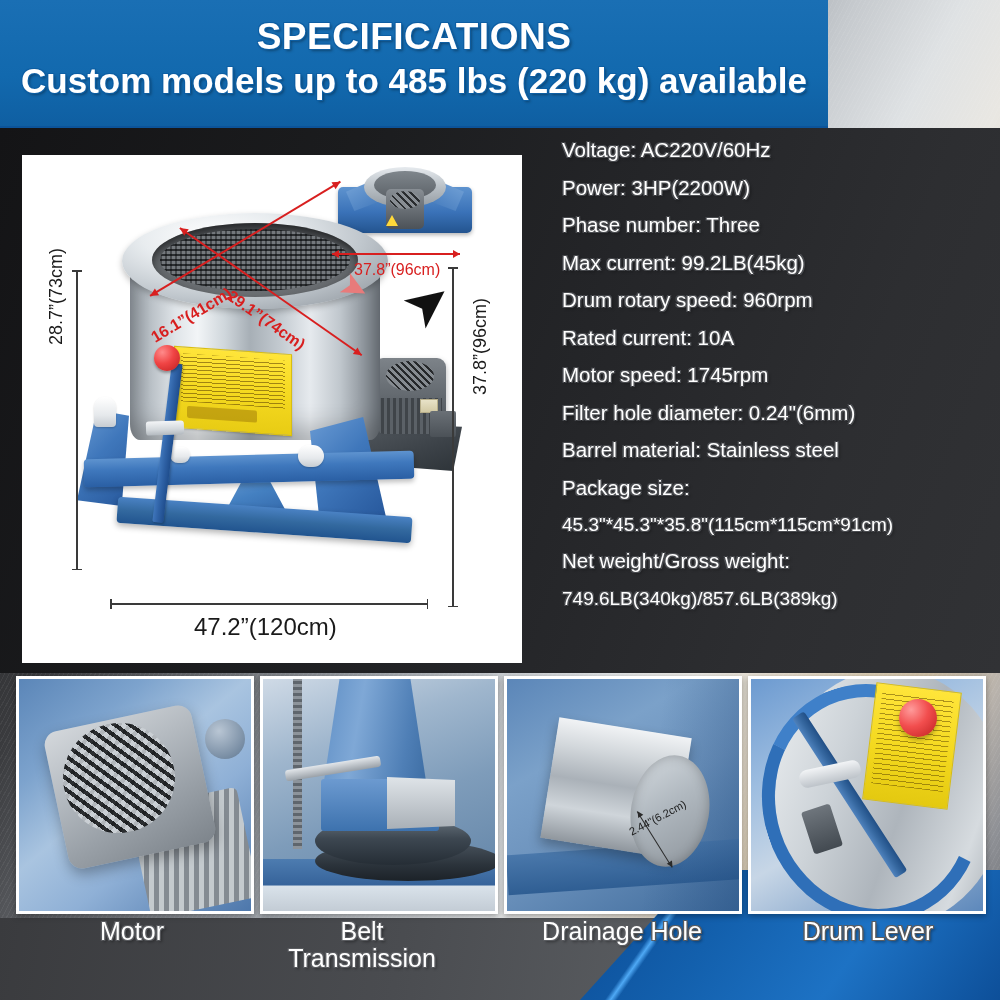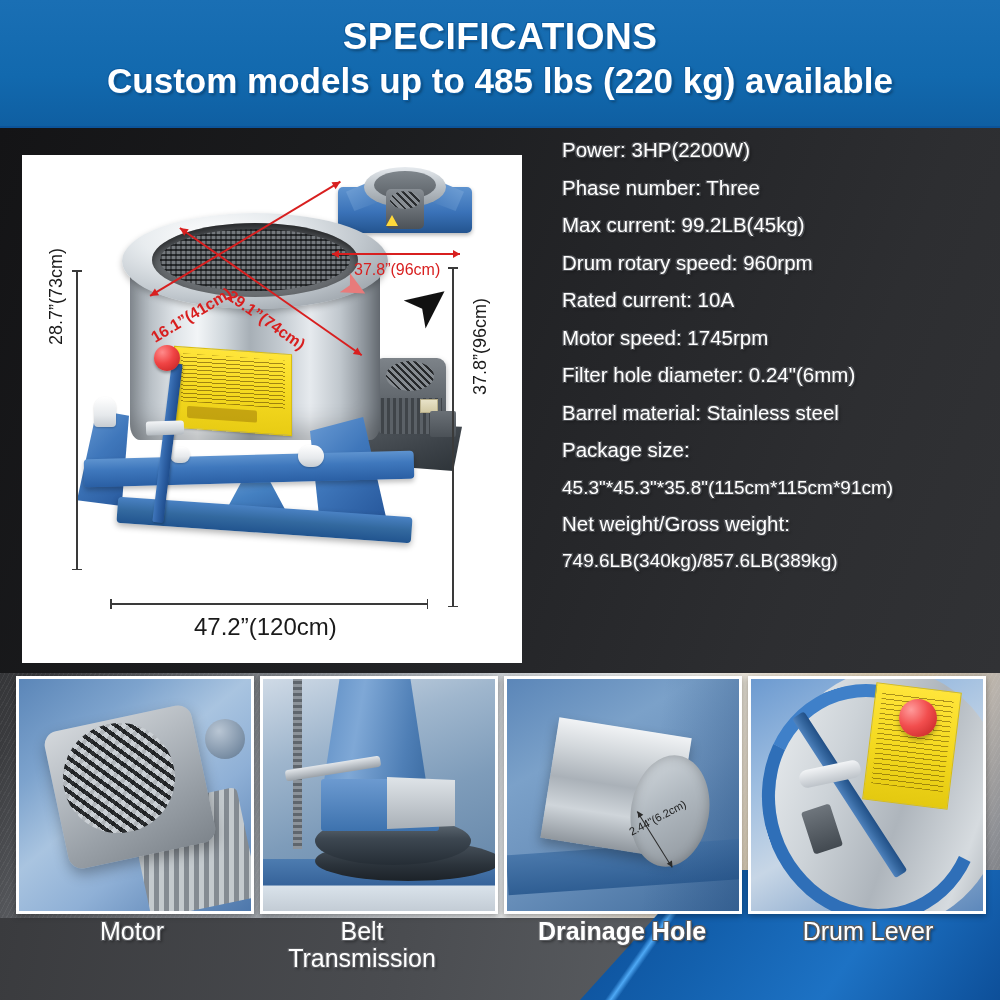--- a/index.html
+++ b/index.html
@@ -27,21 +27,21 @@
     content:"";
     position:absolute; inset:0;
     background:repeating-linear-gradient(118deg,
       rgba(255,255,255,.055) 0px, rgba(255,255,255,.055) 1px,
       rgba(0,0,0,0) 1px, rgba(0,0,0,0) 4px);
     pointer-events:none;
   }
 
   
   .header{
-    position:absolute; left:0; top:0; width:1000px; height:128px;
+    position:absolute; left:0; top:0; width:828px; height:128px;
     background:#1369b0;
     background:linear-gradient(180deg,#1a6fb4 0%,#1269ae 60%,#0f5fa2 100%);
     text-align:center; z-index:6;
     border-bottom:2px solid #0c549a;
   }
   .header h1{
     font-size:37px; font-weight:bold; color:#ffffff; letter-spacing:.5px;
     margin-top:18px; line-height:1.05;
     text-shadow:-1px -1px 0 #0d5ea3, 1px -1px 0 #0d5ea3, -1px 1px 0 #0d5ea3,
                 1px 1px 0 #0d5ea3, 2px 2px 3px rgba(0,0,0,.35);
@@ -536,21 +536,21 @@
 
   
   .captions{ position:absolute; left:0; top:918px; width:1000px; height:82px; z-index:5; }
   .cap{
     position:absolute; top:0; width:244px; text-align:center;
     font-size:25px; color:#ffffff; line-height:1.06;
     text-shadow:-1.2px -1.2px 0 #5a5c60, 1.2px -1.2px 0 #5a5c60,
                 -1.2px 1.2px 0 #5a5c60, 1.2px 1.2px 0 #5a5c60,
                 2px 2px 3px rgba(0,0,0,.45);
   }
-  .c1{ left:10px; } .c2{ left:240px; } .c3{ left:500px;font-weight:bold; } .c4{ left:746px; }
+  .c1{ left:10px; } .c2{ left:240px; } .c3{ left:500px; } .c4{ left:746px; }
 
   
   .wedge{
     position:absolute; right:0; bottom:0; width:420px; height:130px; z-index:3;
     background:linear-gradient(125deg,#0b4c96 0%,#1360ad 35%,#1d72c4 65%,#0d4f99 100%);
     clip-path:polygon(28% 0, 100% 0, 100% 100%, 0 100%);
   }
   .wedge-edge{
     position:absolute; right:0; bottom:0; width:440px; height:140px; z-index:3;
     background:linear-gradient(125deg, rgba(80,175,255,0) 26.5%, #4fa9f5 27.6%, rgba(80,175,255,0) 28.8%);
@@ -631,20 +631,21 @@
       <div class="dim-label red lbl-top">37.8”(96cm)</div>
 
       <div class="diag diag1"></div>
       <div class="diag diag2"></div>
       <div class="lbl-d1">16.1”(41cm)</div>
       <div class="lbl-d2">29.1”(74cm)</div>
     </div>
   </div>
 
   <div class="specs">
+    <div class="spec-line">Voltage: AC220V/60Hz</div>
     <div class="spec-line">Power: 3HP(2200W)</div>
     <div class="spec-line">Phase number: Three</div>
     <div class="spec-line">Max current: 99.2LB(45kg)</div>
     <div class="spec-line">Drum rotary speed: 960rpm</div>
     <div class="spec-line">Rated current: 10A</div>
     <div class="spec-line">Motor speed: 1745rpm</div>
     <div class="spec-line">Filter hole diameter: 0.24"(6mm)</div>
     <div class="spec-line">Barrel material: Stainless steel</div>
     <div class="spec-line">Package size:</div>
     <div class="spec-line small">45.3"*45.3"*35.8"(115cm*115cm*91cm)</div>

